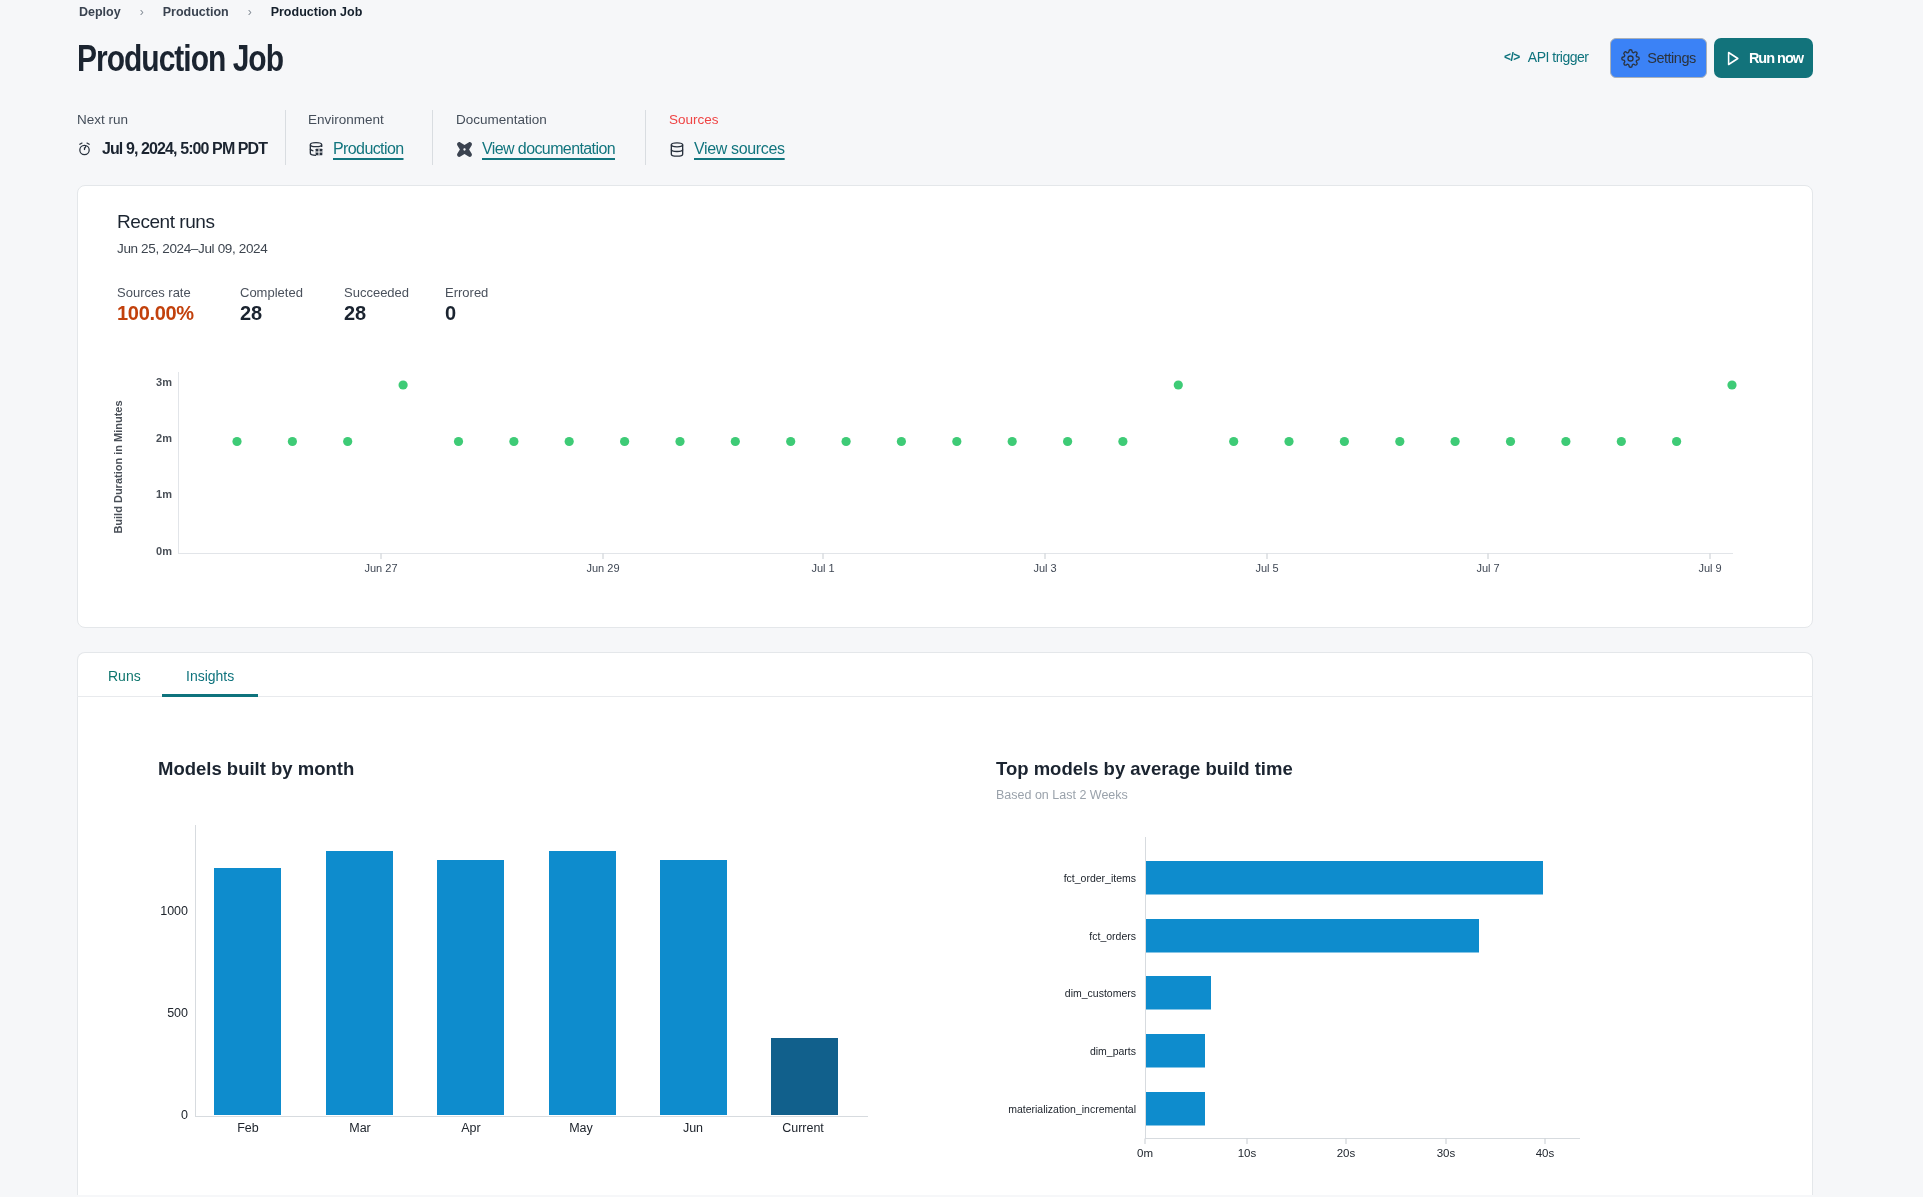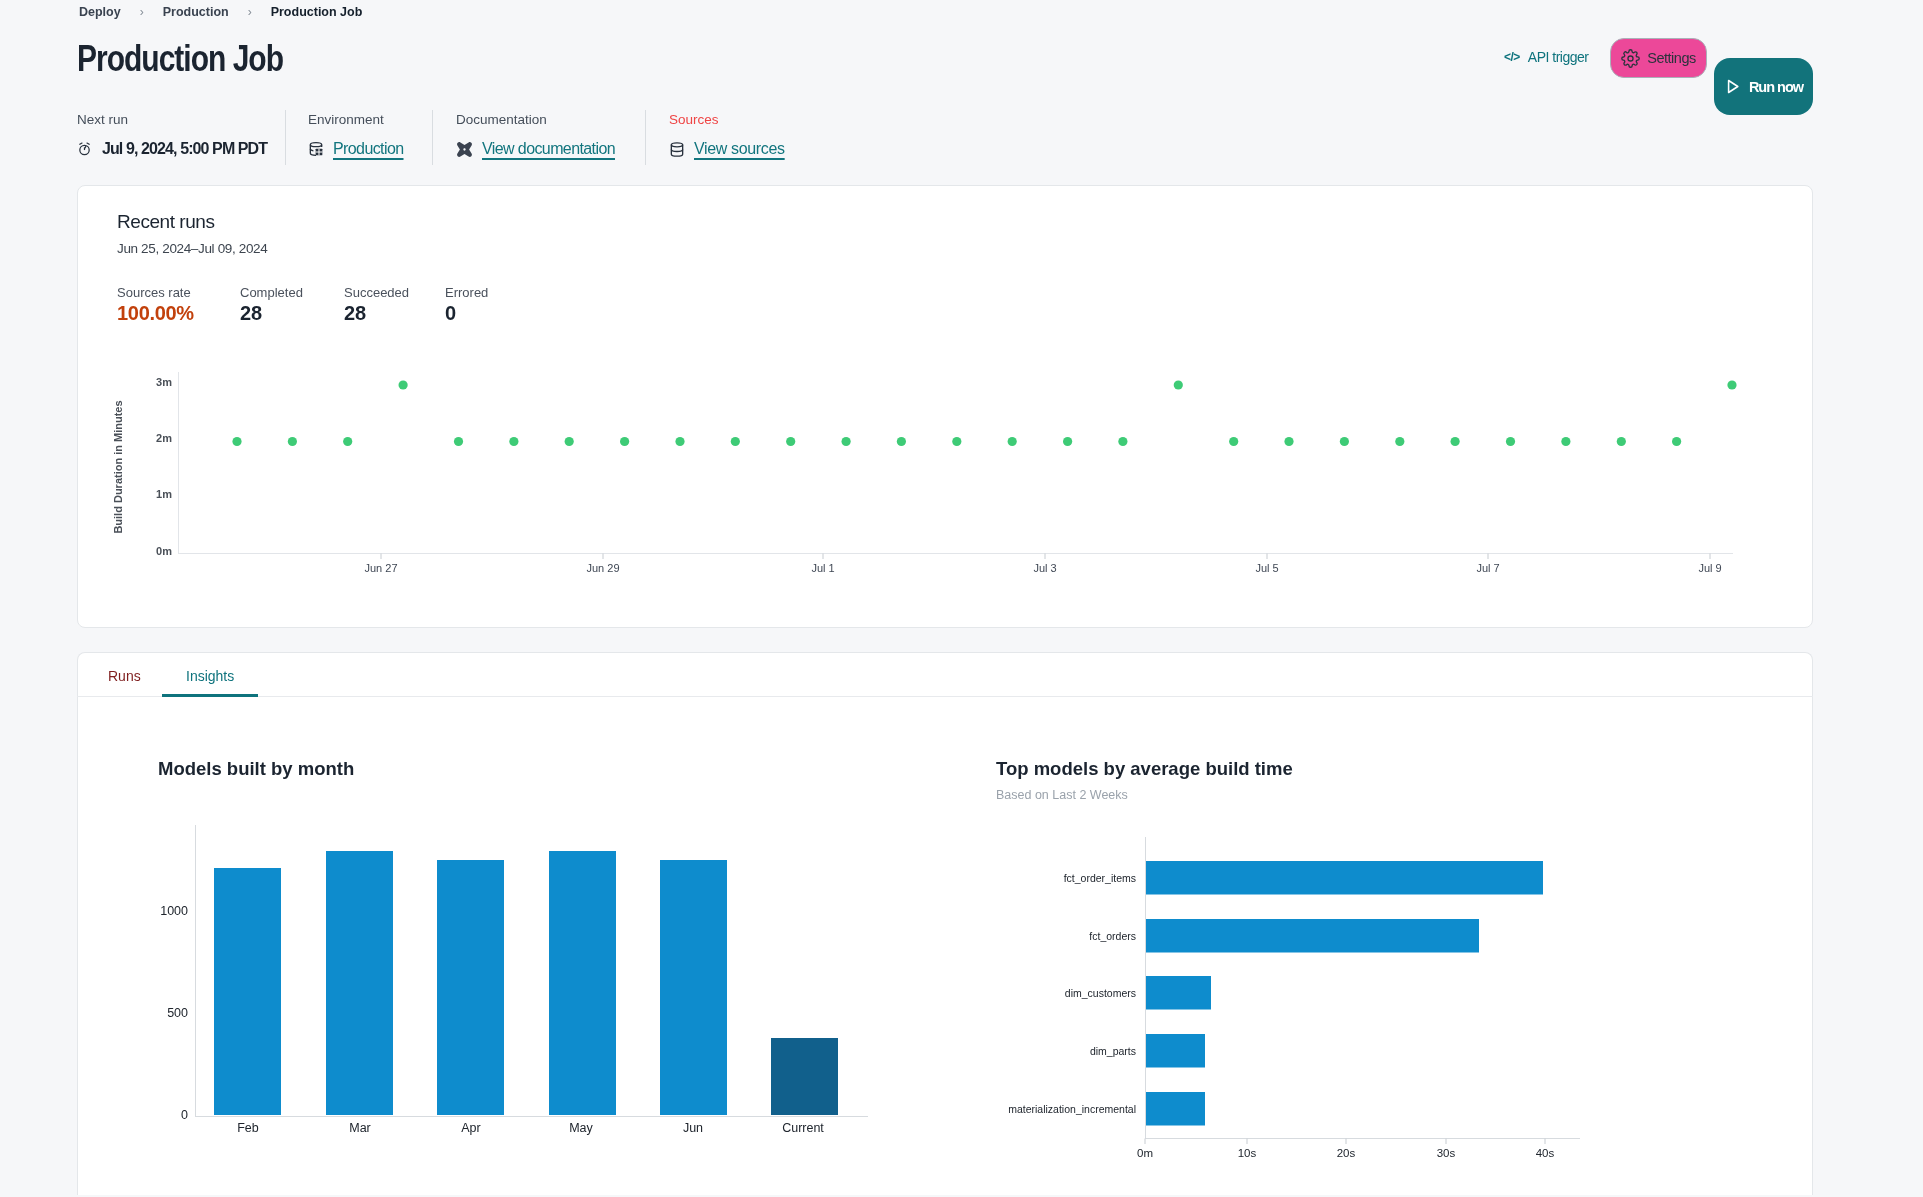--- a/index.html
+++ b/index.html
@@ -31,28 +31,28 @@
   <span style="color:#89919b; font-weight:normal; padding:0 19px; font-size:12px;">›</span>
   <span style="color:#15202c;">Production Job</span>
 </div>
 
 <div class="abs" style="left:77px; top:38px; font-size:30px; font-weight:bold; color:#1b2430; letter-spacing:-1px; transform:scaleY(1.22); transform-origin:0 0;">Production Job</div>
 
 <div class="abs" style="left:1504px; top:49px; display:flex; align-items:center; gap:8px;">
   <span class="teal" style="font-size:12px; font-weight:bold; letter-spacing:-0.5px;">&lt;/&gt;</span>
   <span class="teal" style="font-size:14px; letter-spacing:-0.5px;">API trigger</span>
 </div>
-<div class="abs" style="left:1610px; top:38px; width:97px; height:40px; background:#ec4899; border:1px solid #aab1b9; border-radius:14px; display:flex; align-items:center; justify-content:center; gap:7px;">
+<div class="abs" style="left:1610px; top:38px; width:97px; height:40px; background:#3b82f6; border:1px solid #aab1b9; border-radius:6px; display:flex; align-items:center; justify-content:center; gap:7px;">
   <svg width="19" height="19" viewBox="0 0 24 24" fill="none" stroke="#2b333d" stroke-width="1.7">
     <circle cx="12" cy="12" r="3.2"></circle>
     <path d="M19.4 15a1.65 1.65 0 0 0 .33 1.82l.06.06a2 2 0 1 1-2.83 2.83l-.06-.06a1.65 1.65 0 0 0-1.82-.33 1.65 1.65 0 0 0-1 1.51V21a2 2 0 1 1-4 0v-.09A1.65 1.65 0 0 0 9 19.4a1.65 1.65 0 0 0-1.82.33l-.06.06a2 2 0 1 1-2.83-2.83l.06-.06a1.65 1.65 0 0 0 .33-1.82 1.65 1.65 0 0 0-1.51-1H3a2 2 0 1 1 0-4h.09A1.65 1.65 0 0 0 4.6 9a1.65 1.65 0 0 0-.33-1.82l-.06-.06a2 2 0 1 1 2.83-2.83l.06.06a1.65 1.65 0 0 0 1.82.33H9a1.65 1.65 0 0 0 1-1.51V3a2 2 0 1 1 4 0v.09a1.65 1.65 0 0 0 1 1.51 1.65 1.65 0 0 0 1.82-.33l.06-.06a2 2 0 1 1 2.83 2.83l-.06.06a1.65 1.65 0 0 0-.33 1.82V9a1.65 1.65 0 0 0 1.51 1H21a2 2 0 1 1 0 4h-.09a1.65 1.65 0 0 0-1.51 1z"></path>
   </svg>
   <span style="font-size:14.5px; color:#2b333d; letter-spacing:-0.5px;">Settings</span>
 </div>
-<div class="abs" style="left:1714px; top:38px; width:99px; height:57px; background:#12737b; border-radius:16px; display:flex; align-items:center; justify-content:center; gap:8px;margin-top:20px;">
+<div class="abs" style="left:1714px; top:38px; width:99px; height:40px; background:#12737b; border-radius:7px; display:flex; align-items:center; justify-content:center; gap:8px;">
   <svg width="17" height="17" viewBox="0 0 24 24" fill="none" stroke="#fff" stroke-width="2.2" stroke-linejoin="round">
       <path d="M6.5 3.5 L19.5 12 L6.5 20.5 Z"></path>
     </svg>
   <span style="font-size:14.5px; font-weight:bold; color:#fff; letter-spacing:-1px;">Run now</span>
 </div>
 
 <div class="abs" style="left:77px; top:112px; font-size:13.5px; color:#454e5a;">Next run</div>
 <div class="abs" style="left:77px; top:140px; display:flex; align-items:center; gap:10px;">
   <svg width="15" height="16" viewBox="0 0 24 24" fill="none" stroke="#28313d" stroke-width="2">
     <circle cx="12" cy="13.5" r="7.5"></circle>
@@ -158,21 +158,21 @@
   <circle cx="1378.1" cy="76.5" r="4.6" fill="#3ecb76"></circle>
   <circle cx="1433.5" cy="76.5" r="4.6" fill="#3ecb76"></circle>
   <circle cx="1488.9" cy="76.5" r="4.6" fill="#3ecb76"></circle>
   <circle cx="1544.3" cy="76.5" r="4.6" fill="#3ecb76"></circle>
   <circle cx="1599.6" cy="76.5" r="4.6" fill="#3ecb76"></circle>
   <circle cx="1655.0" cy="20" r="4.6" fill="#3ecb76"></circle>
 </svg>
 
 <div class="card" style="left:77px; top:652px; width:1736px; height:543px; border-radius:8px 8px 0 0; border-bottom:none;"></div>
 <div class="abs" style="left:77px; top:696px; width:1736px; height:1px; background:#e8eaed;"></div>
-<div class="abs" style="left:108px; top:668px; font-size:14px; color:#7f1d1d;">Runs</div>
+<div class="abs" style="left:108px; top:668px; font-size:14px; color:#0f766e;">Runs</div>
 <div class="abs" style="left:186px; top:668px; font-size:14px; font-weight:normal; color:#0e737d;">Insights</div>
 <div class="abs" style="left:162px; top:694px; width:96px; height:3px; background:#0e737d;"></div>
 
 <div class="abs" style="left:158px; top:758px; font-size:18.5px; font-weight:bold; color:#1b2430;">Models built by month</div>
 <div class="abs" style="left:996px; top:758px; font-size:18.5px; font-weight:bold; color:#1b2430;">Top models by average build time</div>
 <div class="abs" style="left:996px; top:788px; font-size:12.5px; color:#9aa2ab;">Based on Last 2 Weeks</div>
 
 <svg class="abs" style="left:77px; top:820px;" width="1736" height="345" viewBox="0 0 1736 345">
   <line x1="118.5" y1="5" x2="118.5" y2="296" stroke="#d7dbdf" stroke-width="1"></line>
   <line x1="118" y1="296.5" x2="791" y2="296.5" stroke="#d7dbdf" stroke-width="1"></line>

